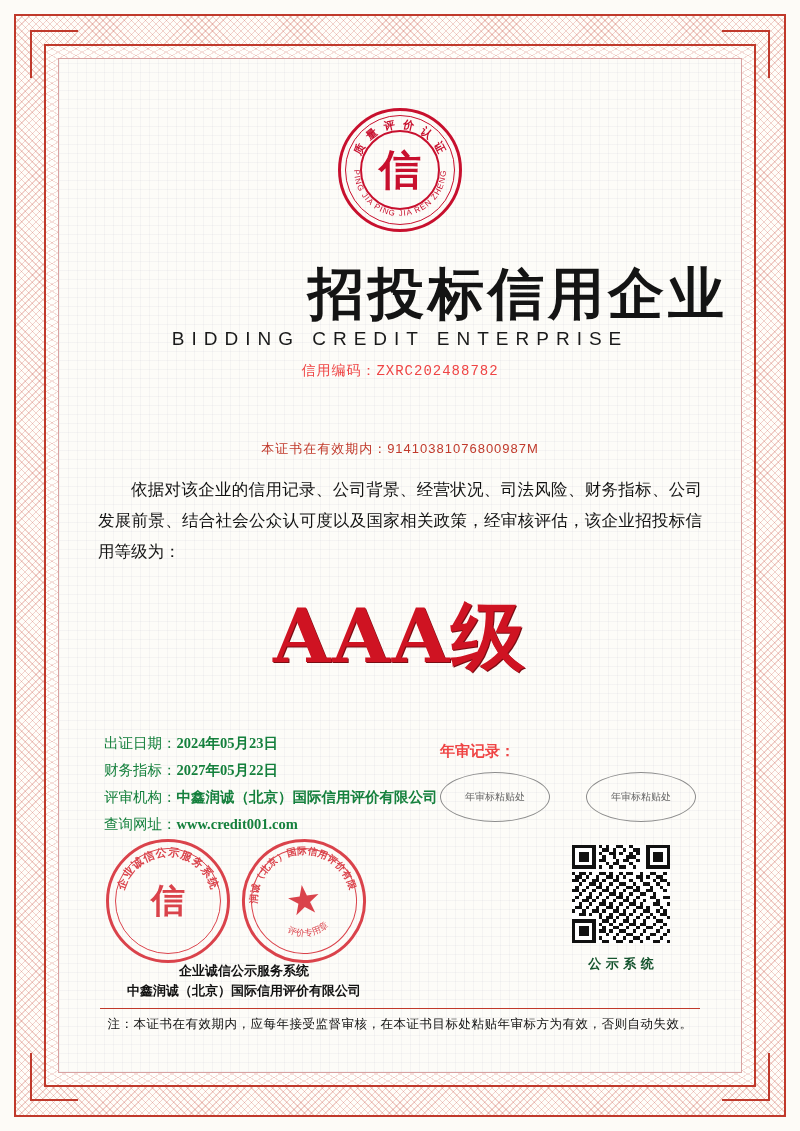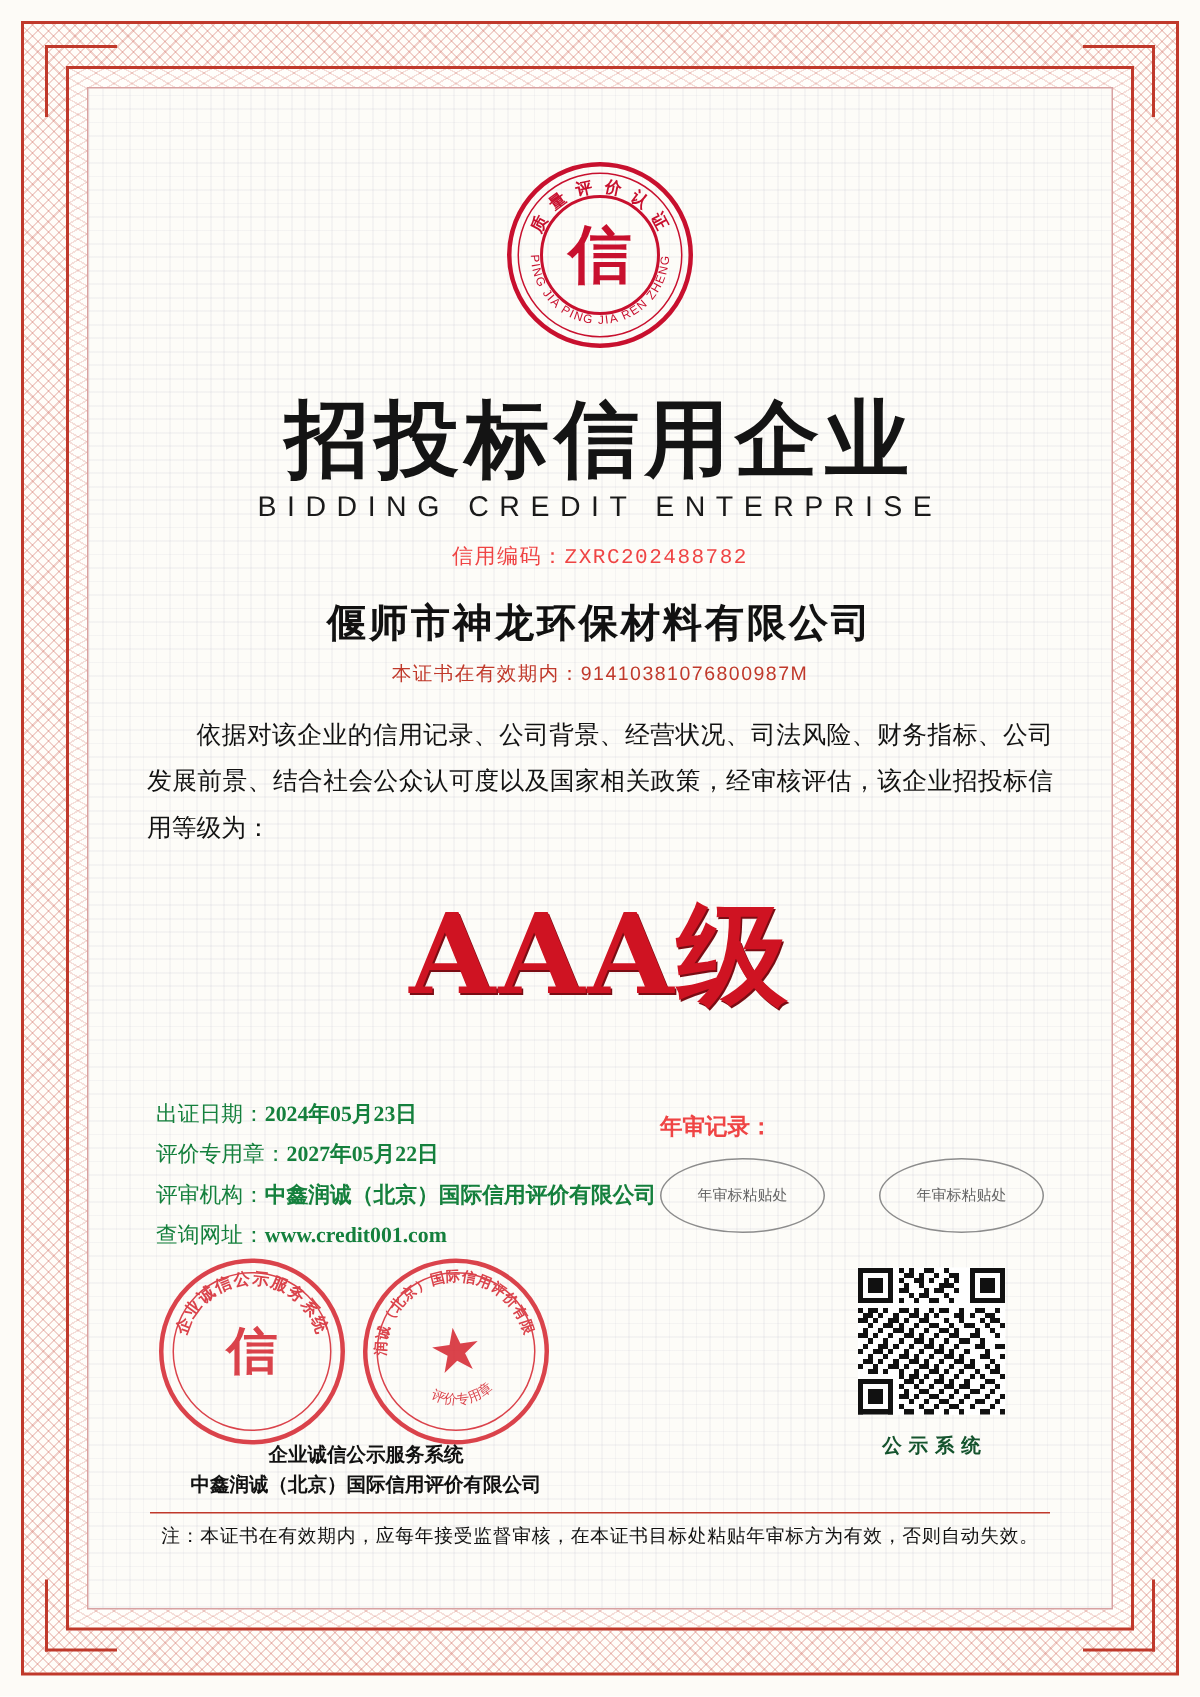--- a/index.html
+++ b/index.html
@@ -72,21 +72,21 @@
   .emblem .core{
     position:absolute;left:50%;top:50%;transform:translate(-50%,-50%);
     font-family:"DejaVu Serif", serif;
     color:#c8102e;font-size:42px;font-weight:bold;line-height:1;
   }
   .emblem svg{position:absolute;inset:0;}
   .emblem text{fill:#c8102e;font-family:"Liberation Sans",sans-serif;}
 
   
   .title-cn{
-    position:absolute;top:196px;left:0;right:0;text-align:center;
+    position:absolute;top:196px;left:0;right:0;text-align:right;
     font-family:"DejaVu Sans", sans-serif;
     font-weight:bold;font-size:56px;letter-spacing:4px;color:#141414;
     line-height:1;
   }
   .title-en{
     position:absolute;top:258px;left:0;right:0;text-align:center;
     font-family:"Liberation Sans", sans-serif;
     font-size:19px;letter-spacing:7px;color:#1a1a1a;
   }
   .credit-no{
@@ -226,36 +226,35 @@
       <div class="core">信</div>
     </div>
 
     <div class="title-cn">招投标信用企业</div>
     <div class="title-en">BIDDING CREDIT ENTERPRISE</div>
 
     <div class="credit-no">
       <span>信用编码：</span><span class="val">ZXRC202488782</span>
     </div>
 
-    <div class="company">偃师市神龙环保材料有限公司</div>
 
     <div class="uscc">
       <span>本证书在有效期内：</span><span>91410381076800987M</span>
     </div>
 
     <div class="para">依据对该企业的信用记录、公司背景、经营状况、司法风险、财务指标、公司发展前景、结合社会公众认可度以及国家相关政策，经审核评估，该企业招投标信用等级为：</div>
 
     <div class="grade">AAA级</div>
 
     <div class="details">
       <div class="row">
         <span class="k">出证日期：</span><span class="v">2024年05月23日</span>
       </div>
       <div class="row">
-        <span class="k">评价专用章：</span><span class="v">2027年05月22日</span>
+        <span class="k">财务指标：</span><span class="v">2027年05月22日</span>
       </div>
       <div class="row">
         <span class="k">评审机构：</span><span class="v">中鑫润诚（北京）国际信用评价有限公司</span>
       </div>
       <div class="row">
         <span class="k">查询网址：</span><span class="v mono">www.credit001.com</span>
       </div>
     </div>
 
     <div class="annual">年审记录：</div>

